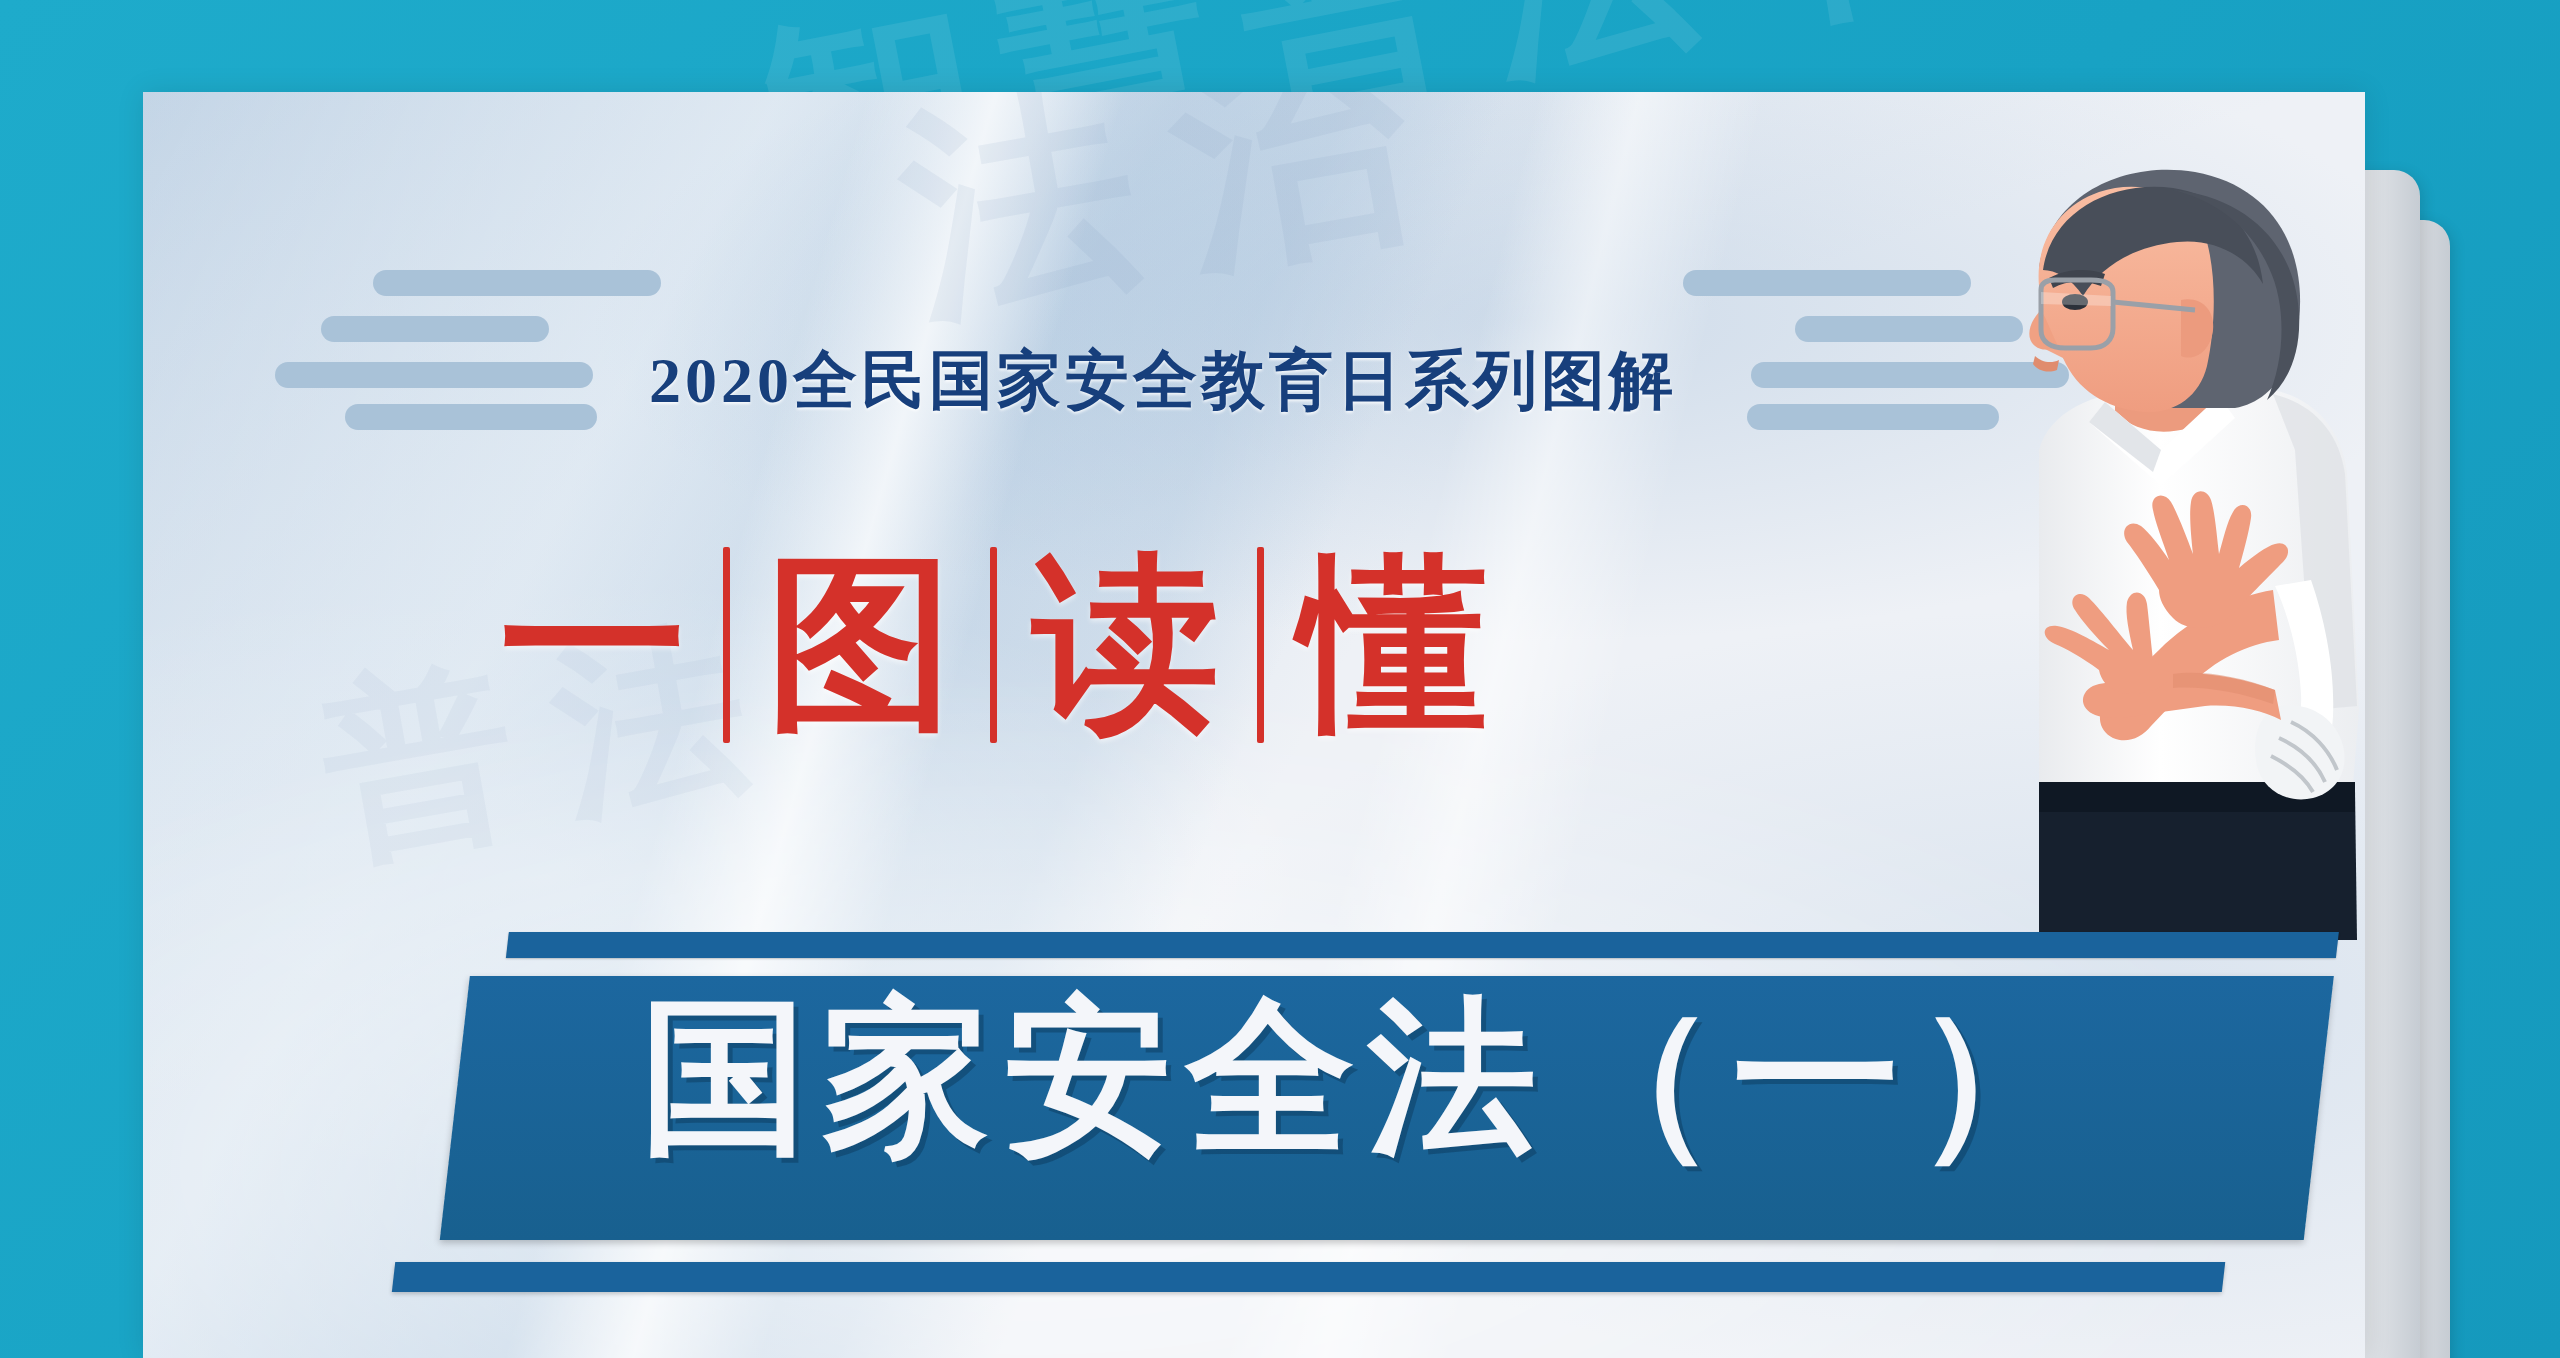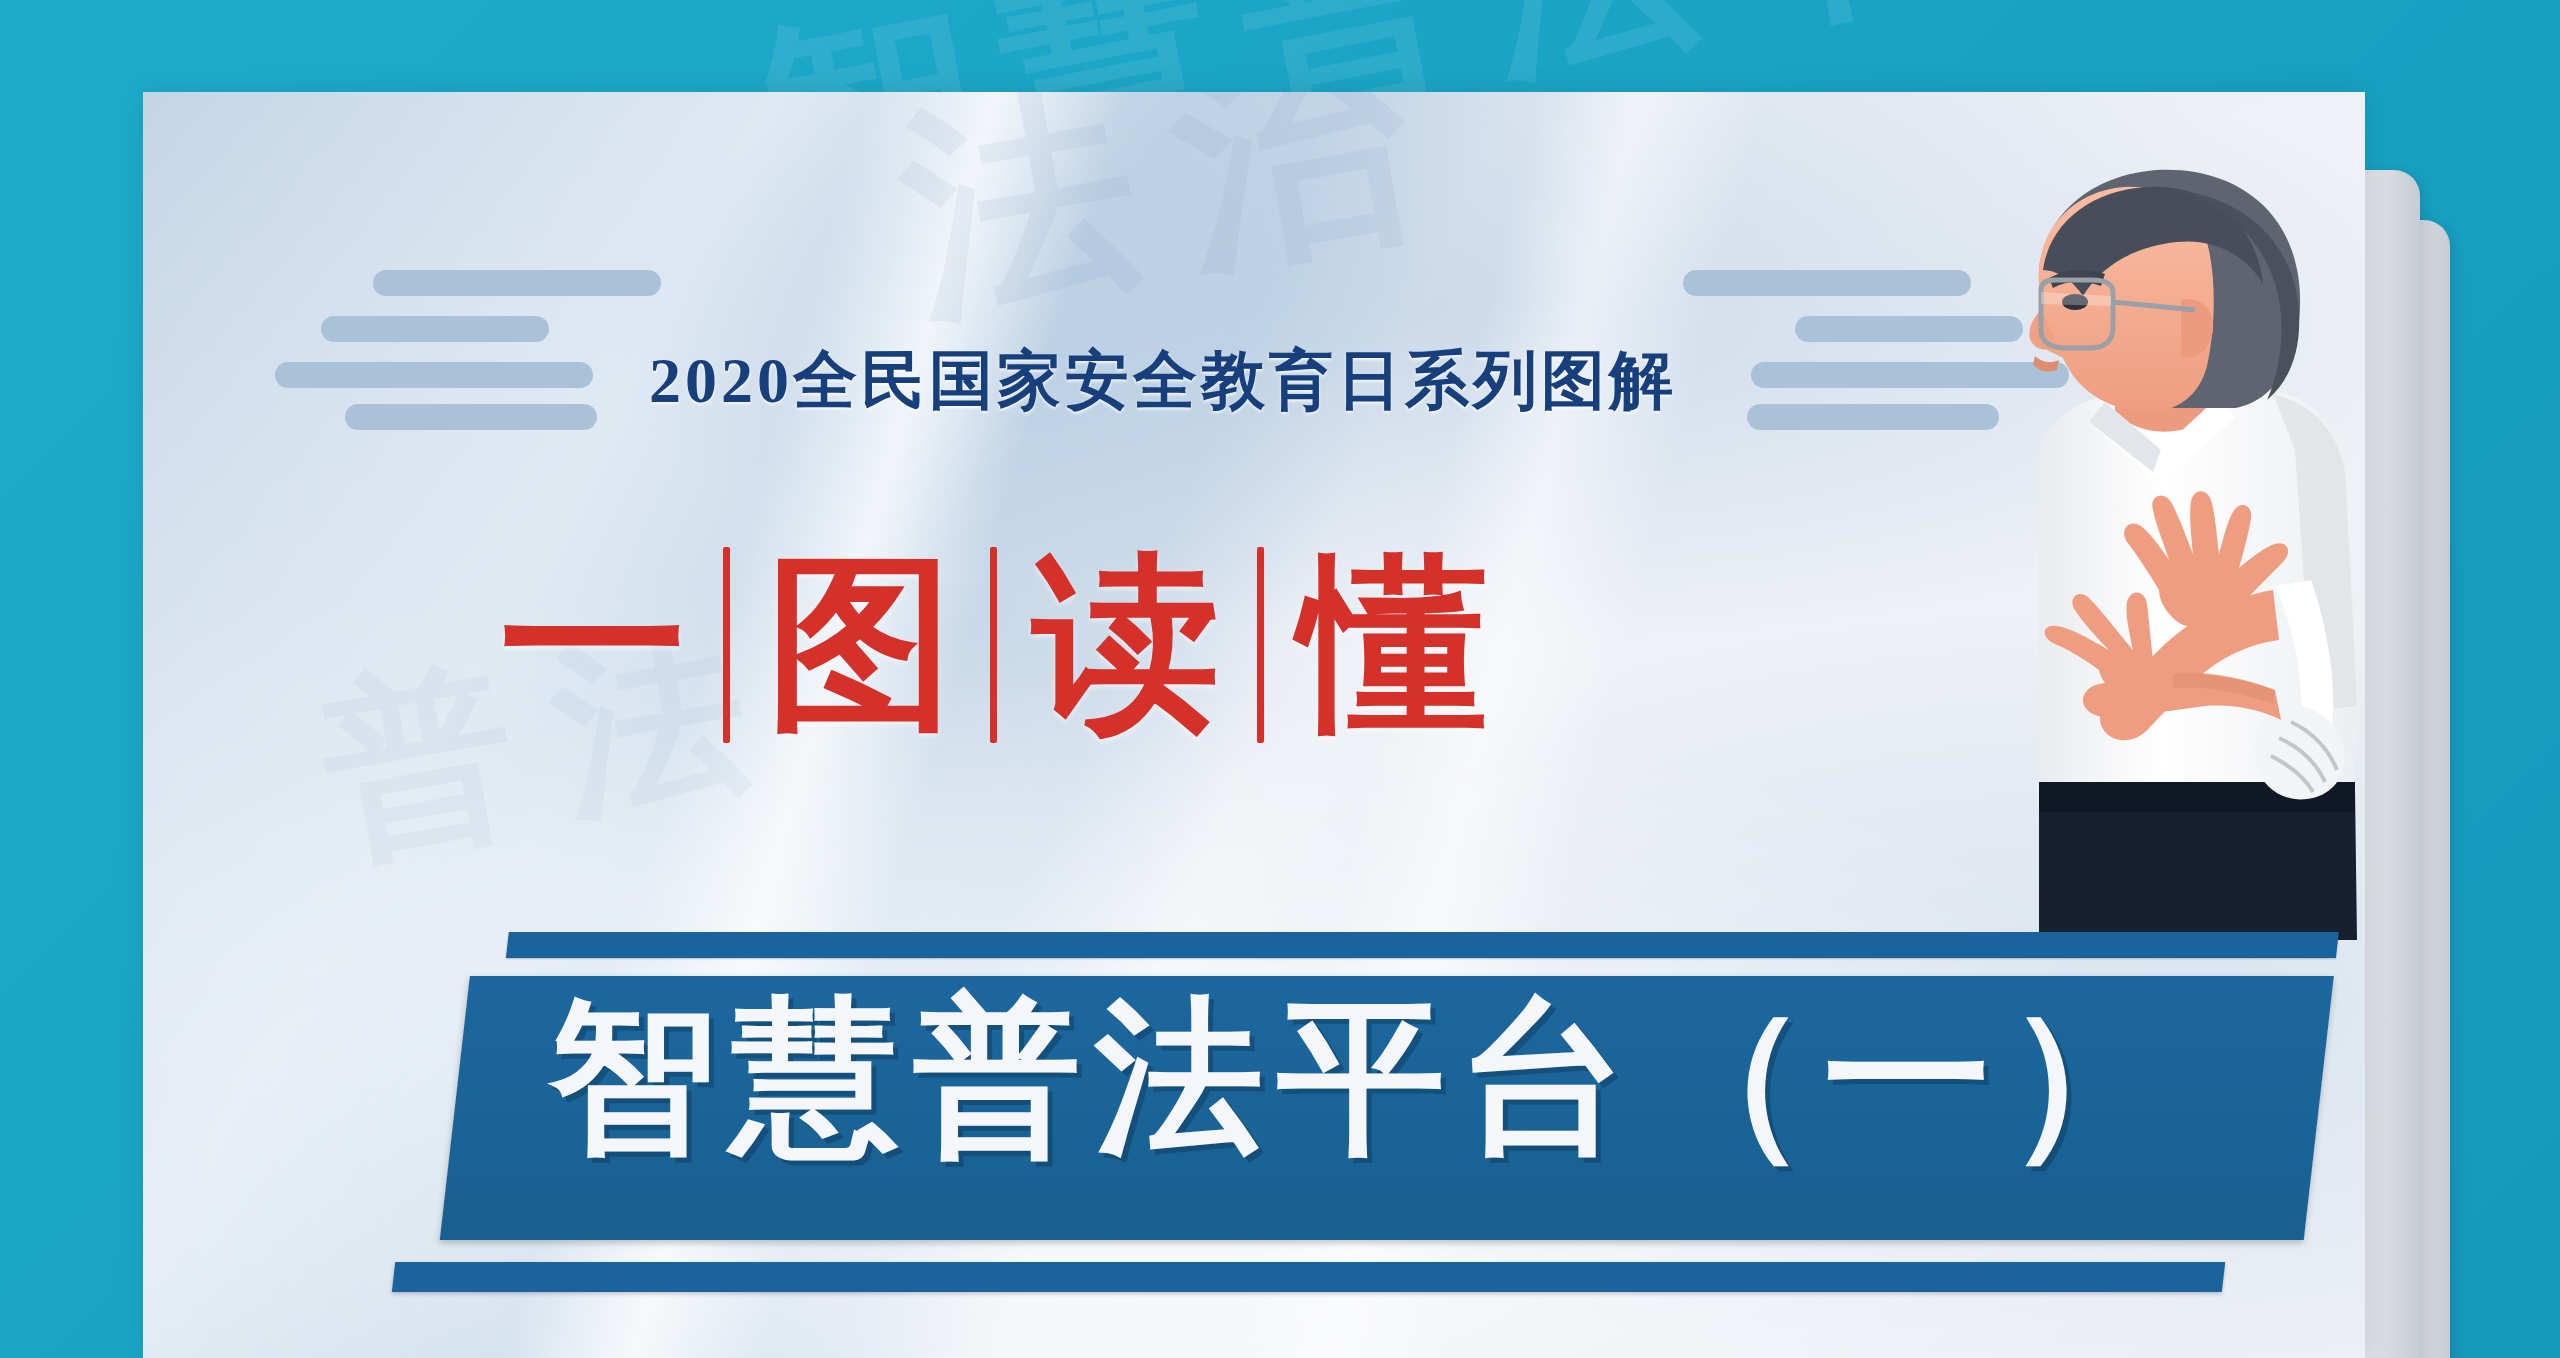--- a/index.html
+++ b/index.html
@@ -390,16 +390,16 @@
       </svg>
     </div>
 
     <div class="banner-group">
       <div class="skew" style="position:absolute;inset:0;">
         <div class="banner-bar-top"></div>
         <div class="banner-main"></div>
         <div class="banner-bar-bottom"></div>
       </div>
     </div>
-    <div class="banner-title">智慧普法平台（一）</div>
+    <div class="banner-title">国家安全法（一）</div>
 
   </div>
 </div>
 
 </body></html>

